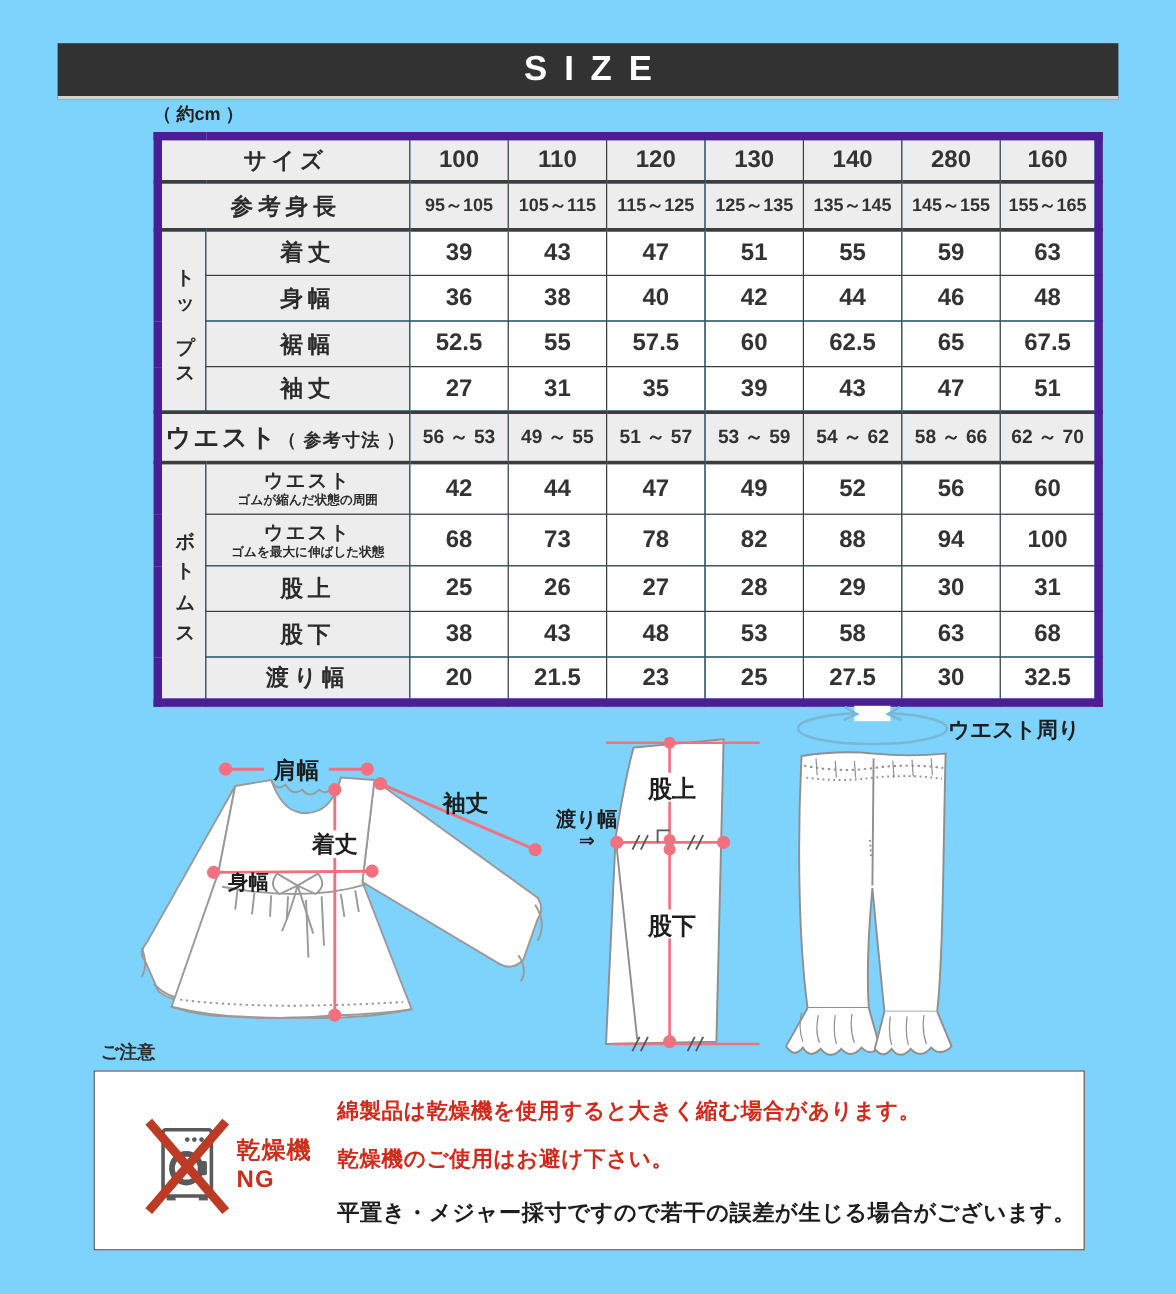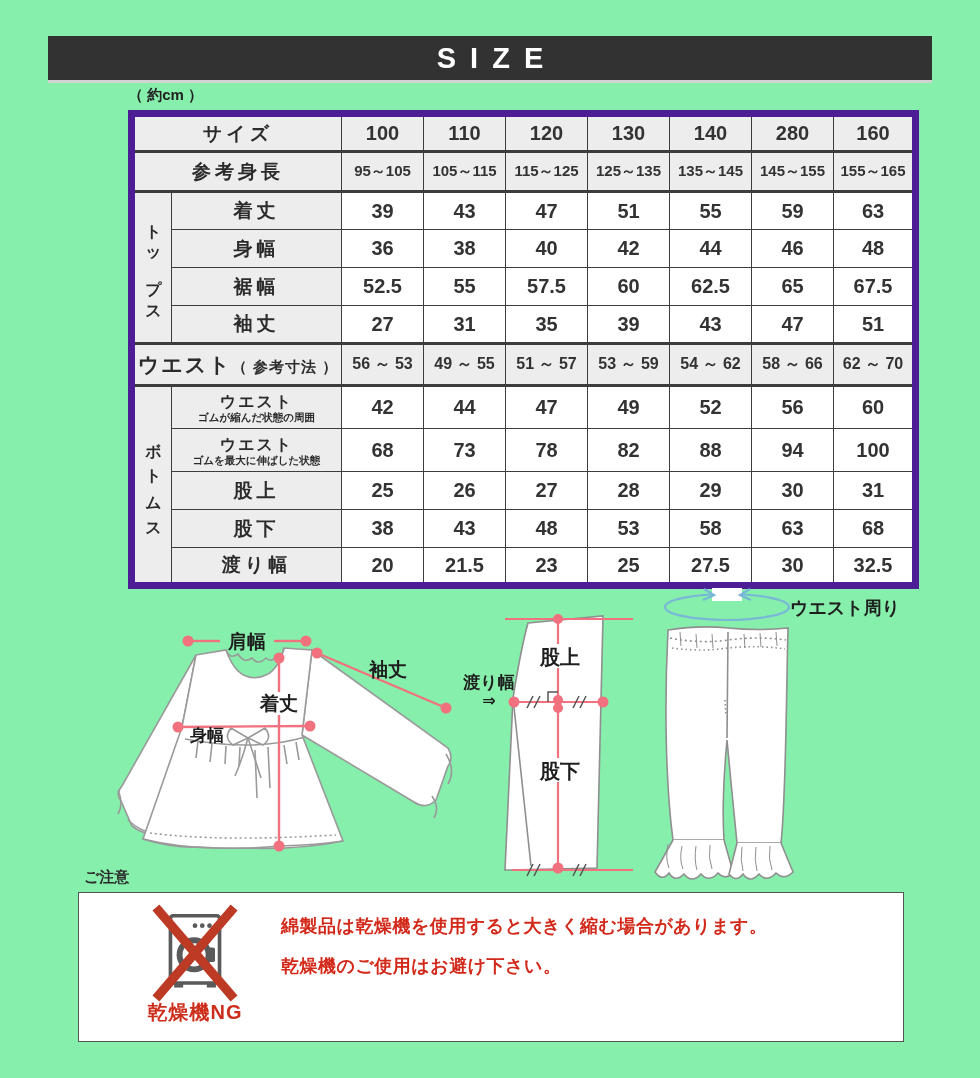--- a/index.html
+++ b/index.html
@@ -1,16 +1,16 @@
 <!DOCTYPE html>
 <html><head>
 <meta charset="utf-8">
 <style>
   html,body{margin:0;padding:0;background:#fff;}
-  .page{position:relative;width:980px;height:1078px;background:#86efac;overflow:hidden;
+  .page{position:relative;width:980px;height:1078px;background:#7dd3fc;overflow:hidden;
         font-family:"Liberation Sans","DejaVu Sans",sans-serif;color:#2b2b2b;}
   
   .size-bar{position:absolute;left:48px;top:36px;width:884px;height:44px;background:#323232;
             border-bottom:3px solid #d2d2d2;display:flex;align-items:center;justify-content:center;}
   .size-bar span{color:#fff;font-weight:bold;font-size:29px;letter-spacing:14px;text-indent:14px;}
   .unit-note{position:absolute;left:128px;top:86px;font-size:15px;font-weight:bold;color:#222;}
   
   table.size{position:absolute;left:128px;top:110px;width:784px;border-collapse:collapse;
              table-layout:fixed;border:7px solid #4c1d95;}
   table.size td{border:1.5px solid #3d3d3d;text-align:center;vertical-align:middle;
@@ -29,21 +29,21 @@
   .csub{font-weight:bold;font-size:10.5px;letter-spacing:0;line-height:13px;}
   .wmain{font-weight:bold;font-size:21px;letter-spacing:2px;}
   .wsub{font-weight:bold;font-size:15px;letter-spacing:1px;}
   
   .diagram-svg{position:absolute;left:0;top:588px;}
   .diagram-svg text{font-family:"Liberation Sans","DejaVu Sans",sans-serif;font-weight:bold;fill:#1e1e1e;}
   
   .notice-heading{position:absolute;left:84px;top:868px;font-size:15px;font-weight:bold;}
   .notice-box{position:absolute;left:78px;top:892px;width:824px;height:148px;border:1.5px solid #555;
               background:#fff;display:flex;flex-direction:row;}
-  .ng-col{width:160px;display:flex;flex-direction:column;align-items:center;padding-top:10px;margin-left:36px;}
+  .ng-col{width:160px;display:flex;flex-direction:row;align-items:center;padding-top:10px;margin-left:36px;}
   .ng-label{font-size:20px;font-weight:bold;color:#cc2e1b;margin-top:-4px;letter-spacing:1px;}
   .warn-col{flex:1;padding-top:17px;padding-left:6px;}
   .warn-red{color:#d2291a;font-size:18px;font-weight:bold;letter-spacing:0.5px;line-height:33px;}
   .warn-red.l2{margin-top:7px;}
   .warn-black{color:#1d1d1d;font-size:18.5px;font-weight:bold;letter-spacing:0.5px;margin-top:15px;}
 </style>
 </head>
 <body>
 
 <div class="page">
@@ -315,16 +315,17 @@
         <rect x="32" y="88" width="10" height="5" fill="#5a5a5a"></rect>
           <rect x="68" y="88" width="10" height="5" fill="#5a5a5a"></rect>
         <line x1="12" y1="5" x2="98" y2="105" stroke="#bd3a24" stroke-width="10"></line>
         <line x1="98" y1="5" x2="12" y2="105" stroke="#bd3a24" stroke-width="10"></line>
       </svg>
       <div class="ng-label">乾燥機NG</div>
     </div>
     <div class="warn-col">
       <div class="warn-red">綿製品は乾燥機を使用すると大きく縮む場合があります。</div>
       <div class="warn-red l2">乾燥機のご使用はお避け下さい。</div>
+      <div class="warn-black">平置き・メジャー採寸ですので若干の誤差が生じる場合がございます。</div>
     </div>
   </div>
 
 </div>
 
 </body></html>

